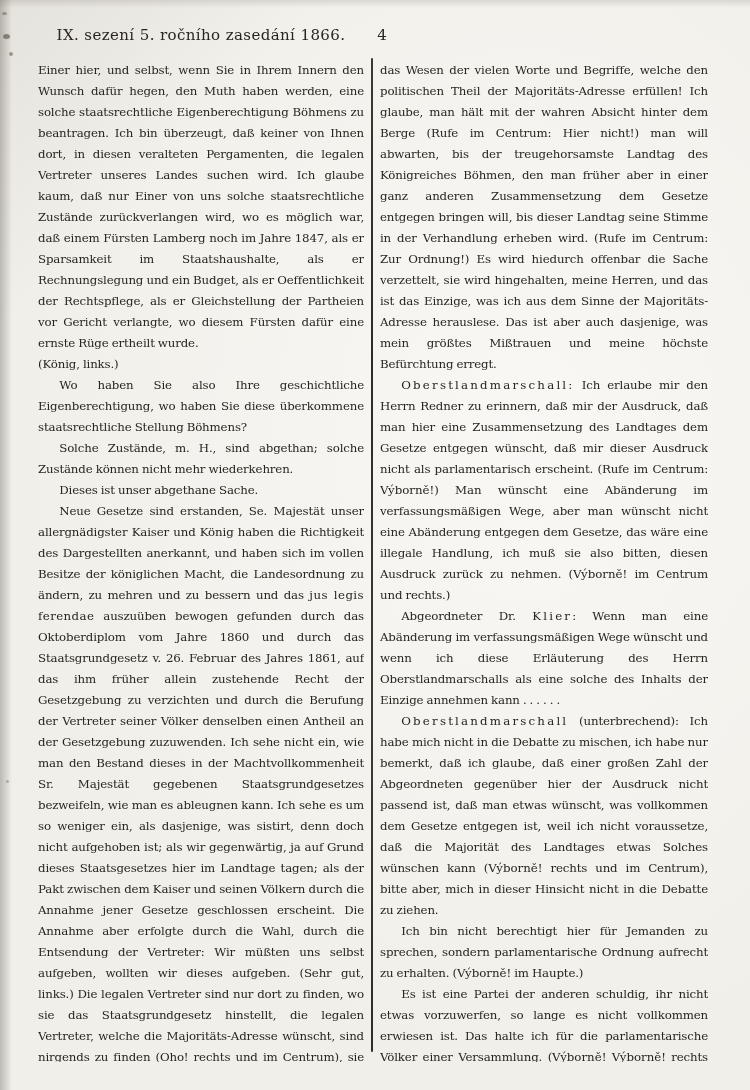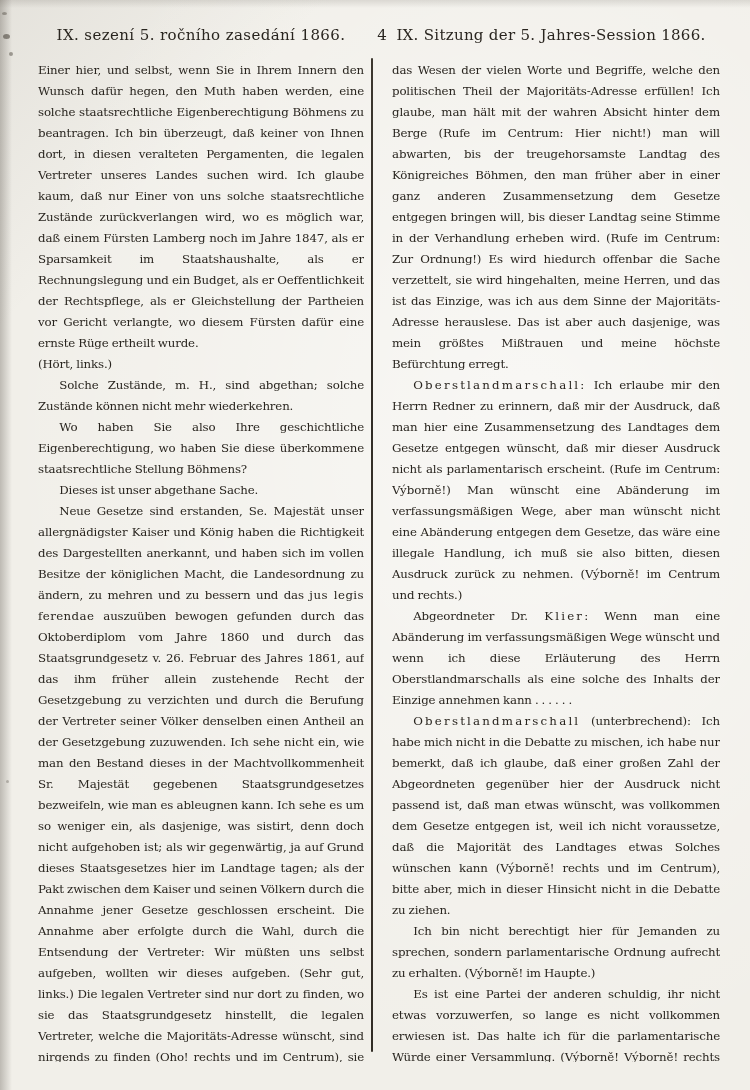--- a/index.html
+++ b/index.html
@@ -36,21 +36,21 @@
 
   .divider{position:absolute;left:371px;top:58px;width:2px;height:994px;
     background:linear-gradient(to bottom,#3d3830 0%, #2e2a24 30%, #403a32 65%, #312c25 100%);
     border-radius:1px;}
 
   .col{position:absolute;top:60px;height:1002px;overflow:hidden;
     text-align:justify;
     font-size:11.8px;line-height:21px;
     letter-spacing:-0.15px;word-spacing:-0.5px;}
   .col-left{left:38px;width:326px;}
-  .col-right{left:392px;width:328px;}
+  .col-right{left:380px;width:328px;}
 
   p.para{margin:0;}
   p.para.indent{text-indent:1.8em;}
   p.para.gap{margin-top:20px;}
   .run-spaced{letter-spacing:2.2px;}
   .run-bold{font-weight:normal;letter-spacing:0;}
   .run-latin{letter-spacing:.4px;}
 </style>
 </head>
 <body>
@@ -59,36 +59,35 @@
   <div class="edge-top"></div>
   <div class="edge-left"></div>
   <div class="speck s1"></div>
   <div class="speck s2"></div>
   <div class="speck s3"></div>
   <div class="speck s4"></div>
 
   <div class="header">
     <div class="header-left">IX. sezení 5. ročního zasedání 1866.</div>
     <div class="header-num">4</div>
-    <div class="header-right">IX. Sitzung der 5. Jahres-Session 1866.</div>
   </div>
 
   <div class="divider"></div>
 
   <div class="col col-left">
       <p class="para"><span>Einer hier, und selbst, wenn Sie in Ihrem Innern den Wunsch dafür hegen, den Muth haben werden, eine solche staatsrechtliche Eigenberechtigung Böhmens zu beantragen. Ich bin überzeugt, daß keiner von Ihnen dort, in diesen veralteten Pergamenten, die legalen Vertreter unseres Landes suchen wird. Ich glaube kaum, daß nur Einer von uns solche staatsrechtliche Zustände zurückverlangen wird, wo es möglich war, daß einem Fürsten Lamberg noch im Jahre 1847, als er Sparsamkeit im Staatshaushalte, als er Rechnungslegung und ein Budget, als er Oeffentlichkeit der Rechtspflege, als er Gleichstellung der Partheien vor Gericht verlangte, wo diesem Fürsten dafür eine ernste Rüge ertheilt wurde.</span></p>
-      <p class="para"><span>(Hört, links.)</span></p>
+      <p class="para"><span>(König, links.)</span></p>
+      <p class="para indent"><span>Wo haben Sie also Ihre geschichtliche Eigenberechtigung, wo haben Sie diese überkommene staatsrechtliche Stellung Böhmens?</span></p>
       <p class="para indent"><span>Solche Zustände, m. H., sind abgethan; solche Zustände können nicht mehr wiederkehren.</span></p>
-      <p class="para indent"><span>Wo haben Sie also Ihre geschichtliche Eigenberechtigung, wo haben Sie diese überkommene staatsrechtliche Stellung Böhmens?</span></p>
       <p class="para indent"><span>Dieses ist unser abgethane Sache.</span></p>
       <p class="para indent"><span>Neue Gesetze sind erstanden, Se. Majestät unser allergnädigster Kaiser und König haben die Richtigkeit des Dargestellten anerkannt, und haben sich im vollen Besitze der königlichen Macht, die Landesordnung zu ändern, zu mehren und zu bessern und das </span><span class="run-latin">jus legis ferendae</span><span> auszuüben bewogen gefunden durch das Oktoberdiplom vom Jahre 1860 und durch das Staatsgrundgesetz v. 26. Februar des Jahres 1861, auf das ihm früher allein zustehende Recht der Gesetzgebung zu verzichten und durch die Berufung der Vertreter seiner Völker denselben einen Antheil an der Gesetzgebung zuzuwenden. Ich sehe nicht ein, wie man den Bestand dieses in der Machtvollkommenheit Sr. Majestät gegebenen Staatsgrundgesetzes bezweifeln, wie man es ableugnen kann. Ich sehe es um so weniger ein, als dasjenige, was sistirt, denn doch nicht aufgehoben ist; als wir gegenwärtig, ja auf Grund dieses Staatsgesetzes hier im Landtage tagen; als der Pakt zwischen dem Kaiser und seinen Völkern durch die Annahme jener Gesetze geschlossen erscheint. Die Annahme aber erfolgte durch die Wahl, durch die Entsendung der Vertreter: Wir müßten uns selbst aufgeben, wollten wir dieses aufgeben. (Sehr gut, links.) Die legalen Vertreter sind nur dort zu finden, wo sie das Staatsgrundgesetz hinstellt, die legalen Vertreter, welche die Majoritäts-Adresse wünscht, sind nirgends zu finden (Oho! rechts und im Centrum), sie müßten denn aus dem Haupte des Staatsministers oder eines andern Vaters entspringen, und dann wären sie gewiß nicht legal (Bewegung, oho! rechts und im Centrum). Eben in Ermangelung dieser legalen Vertreter der Majoritäts-Adresse, kommt es wohl auch, daß die Majoritäts-Adresse zu gar keinem Resultate gelangt ist, und Seiner Majestät nichts anderes zu sagen weiß, als daß man sich die Darlegung der Anträge und der Wünsche des Landes für einen späteren Zeitpunkt vorbehält. Das ist also der Succus, das ist</span></p>
     </div>
 
   <div class="col col-right">
       <p class="para"><span>das Wesen der vielen Worte und Begriffe, welche den politischen Theil der Majoritäts-Adresse erfüllen! Ich glaube, man hält mit der wahren Absicht hinter dem Berge (Rufe im Centrum: Hier nicht!) man will abwarten, bis der treugehorsamste Landtag des Königreiches Böhmen, den man früher aber in einer ganz anderen Zusammensetzung dem Gesetze entgegen bringen will, bis dieser Landtag seine Stimme in der Verhandlung erheben wird. (Rufe im Centrum: Zur Ordnung!) Es wird hiedurch offenbar die Sache verzettelt, sie wird hingehalten, meine Herren, und das ist das Einzige, was ich aus dem Sinne der Majoritäts-Adresse herauslese. Das ist aber auch dasjenige, was mein größtes Mißtrauen und meine höchste Befürchtung erregt.</span></p>
       <p class="para indent"><span class="run-spaced">Oberstlandmarschall:</span><span> Ich erlaube mir den Herrn Redner zu erinnern, daß mir der Ausdruck, daß man hier eine Zusammensetzung des Landtages dem Gesetze entgegen wünscht, daß mir dieser Ausdruck nicht als parlamentarisch erscheint. (Rufe im Centrum: </span><span class="run-bold">Výborně</span><span>!) Man wünscht eine Abänderung im verfassungsmäßigen Wege, aber man wünscht nicht eine Abänderung entgegen dem Gesetze, das wäre eine illegale Handlung, ich muß sie also bitten, diesen Ausdruck zurück zu nehmen. (</span><span class="run-bold">Výborně</span><span>! im Centrum und rechts.)</span></p>
       <p class="para indent"><span>Abgeordneter Dr. </span><span class="run-spaced">Klier</span><span>: Wenn man eine Abänderung im verfassungsmäßigen Wege wünscht und wenn ich diese Erläuterung des Herrn Oberstlandmarschalls als eine solche des Inhalts der Einzige annehmen kann . . . . . .</span></p>
       <p class="para indent"><span class="run-spaced">Oberstlandmarschall</span><span> (unterbrechend): Ich habe mich nicht in die Debatte zu mischen, ich habe nur bemerkt, daß ich glaube, daß einer großen Zahl der Abgeordneten gegenüber hier der Ausdruck nicht passend ist, daß man etwas wünscht, was vollkommen dem Gesetze entgegen ist, weil ich nicht voraussetze, daß die Majorität des Landtages etwas Solches wünschen kann (</span><span class="run-bold">Výborně</span><span>! rechts und im Centrum), bitte aber, mich in dieser Hinsicht nicht in die Debatte zu ziehen.</span></p>
       <p class="para indent"><span>Ich bin nicht berechtigt hier für Jemanden zu sprechen, sondern parlamentarische Ordnung aufrecht zu erhalten. (</span><span class="run-bold">Výborně</span><span>! im Haupte.)</span></p>
-      <p class="para indent"><span>Es ist eine Partei der anderen schuldig, ihr nicht etwas vorzuwerfen, so lange es nicht vollkommen erwiesen ist. Das halte ich für die parlamentarische Würde einer Versammlung. (</span><span class="run-bold">Výborně</span><span>! </span><span class="run-bold">Výborně</span><span>! rechts und im Centrum.)</span></p>
+      <p class="para indent"><span>Es ist eine Partei der anderen schuldig, ihr nicht etwas vorzuwerfen, so lange es nicht vollkommen erwiesen ist. Das halte ich für die parlamentarische Völker einer Versammlung. (</span><span class="run-bold">Výborně</span><span>! </span><span class="run-bold">Výborně</span><span>! rechts und im Centrum.)</span></p>
       <p class="para indent gap"><span>Abgeordneter Dr. </span><span class="run-spaced">Klier</span><span>: Ich komme also auf jenen Umstand zurück, daß mein größtes Mißtrauen eben dadurch erweckt wird, daß ich in dieser Majoritätsadresse nicht mit Bestimmtheit finden kann, auf welchem gesetzlichen Wege also, auf welchem verfassungsmäßigen Wege also, man zu dem beabsichtigten Ziele gelangen will? Meine Herren, hören Sie denn nicht den mahnenden Ruf der Ereignisse? Sehen Sie denn nicht, wie die Grundpfeiler des</span></p>
     </div>
 </div>
 
 </body></html>

